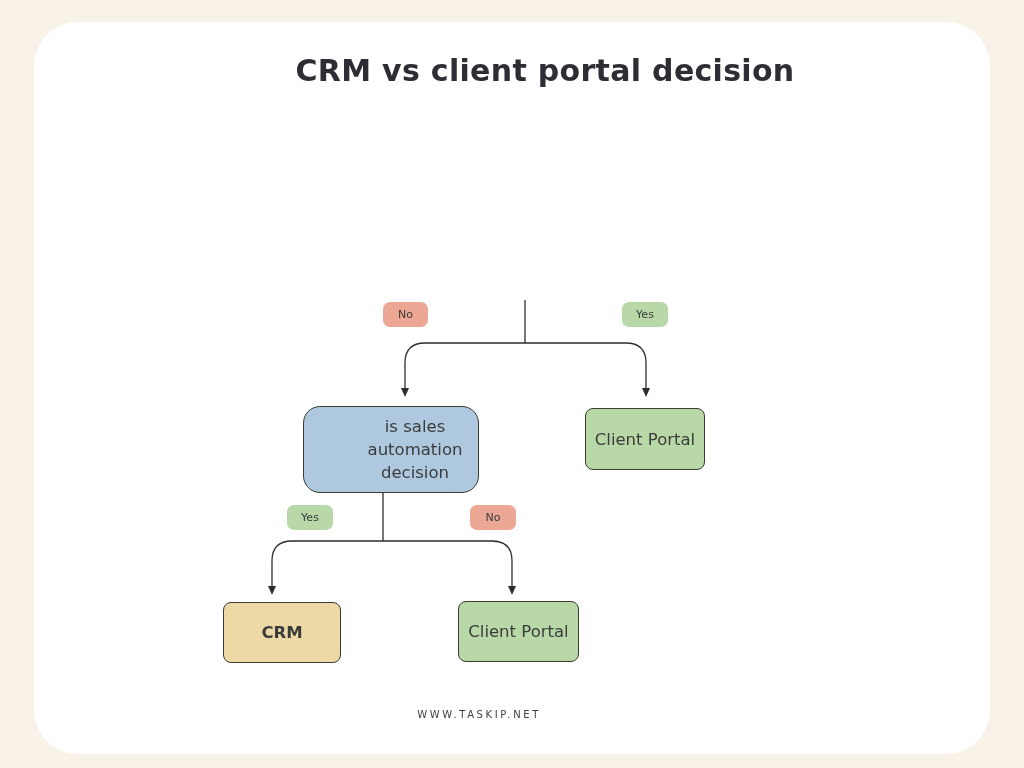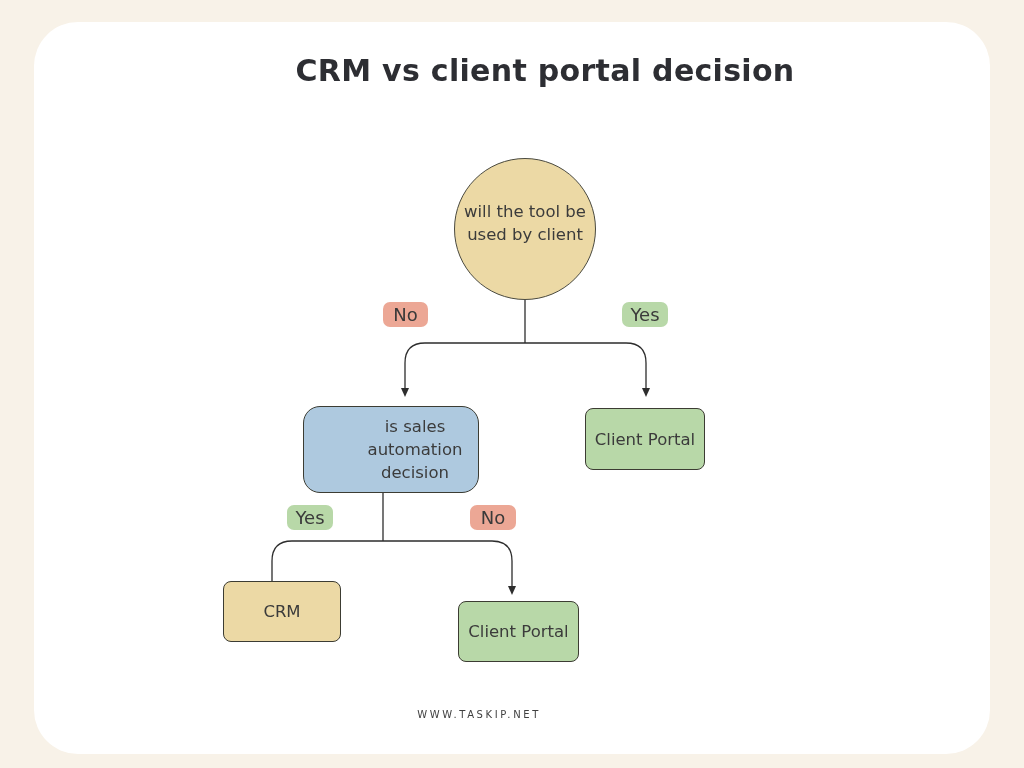--- a/index.html
+++ b/index.html
@@ -37,26 +37,26 @@
   }
   .node-circle{
     left:454px;top:158px;width:142px;height:142px;border-radius:50%;
     background:var(--node-tan);font-size:16.5px;line-height:23px;
     border-color:#4a4a40;
   }
   .node-circle .label{transform:translateY(-6px);}
   .node-rect{border-radius:8px;font-size:16.5px;line-height:23px;}
   .node-decision{left:303px;top:406px;width:176px;height:87px;background:var(--node-blue);border-radius:17px;padding-left:48px;}
   .node-portal-right{left:585px;top:408px;width:120px;height:62px;background:var(--node-green);}
-  .node-crm{left:223px;top:581px;width:118px;height:61px;background:var(--node-tan);}
+  .node-crm{left:223px;top:602px;width:118px;height:61px;background:var(--node-tan);font-weight:bold;}
   .node-portal-bottom{left:458px;top:601px;width:121px;height:61px;background:var(--node-green);}
   .badge{
     position:absolute;display:flex;align-items:center;justify-content:center;
     width:46px;height:25px;border-radius:7px;
-    font-size:18px;color:#3a3a3a;
+    font-size:11px;color:#3a3a3a;
   }
   .badge-no{background:var(--badge-no);}
   .badge-yes{background:var(--badge-yes);}
   .badge-no-1{left:383px;top:302px;width:45px;}
   .badge-yes-1{left:622px;top:302px;}
   .badge-yes-2{left:287px;top:505px;}
   .badge-no-2{left:470px;top:505px;}
   .footer{
     position:absolute;left:479px;top:709px;transform:translateX(-50%);
     font-size:10px;letter-spacing:2.6px;color:#3f3f3f;white-space:nowrap;
@@ -78,25 +78,20 @@
     <polygon points="401,388 409,388 405,397"></polygon>
     <path d="M525,343 L626,343 Q646,343 646,363 L646,389"></path>
     <polygon points="642,388 650,388 646,397"></polygon>
     <path d="M383,493 L383,541"></path>
     <path d="M383,541 L292,541 Q272,541 272,561 L272,587"></path>
     <polygon points="268,586 276,586 272,595"></polygon>
     <path d="M383,541 L492,541 Q512,541 512,561 L512,587"></path>
     <polygon points="508,586 516,586 512,595"></polygon>
   </svg>
 
-  <div class="node node-circle">
-    <div class="label"><span>will the tool be</span><br>
-      <span>used by client</span>
-    </div>
-  </div>
 
   <div class="badge badge-no badge-no-1">No</div>
   <div class="badge badge-yes badge-yes-1">Yes</div>
 
   <div class="node node-rect node-decision">
     <div class="label"><span>is sales automation</span><br>
       <span>decision</span>
     </div>
   </div>
 

